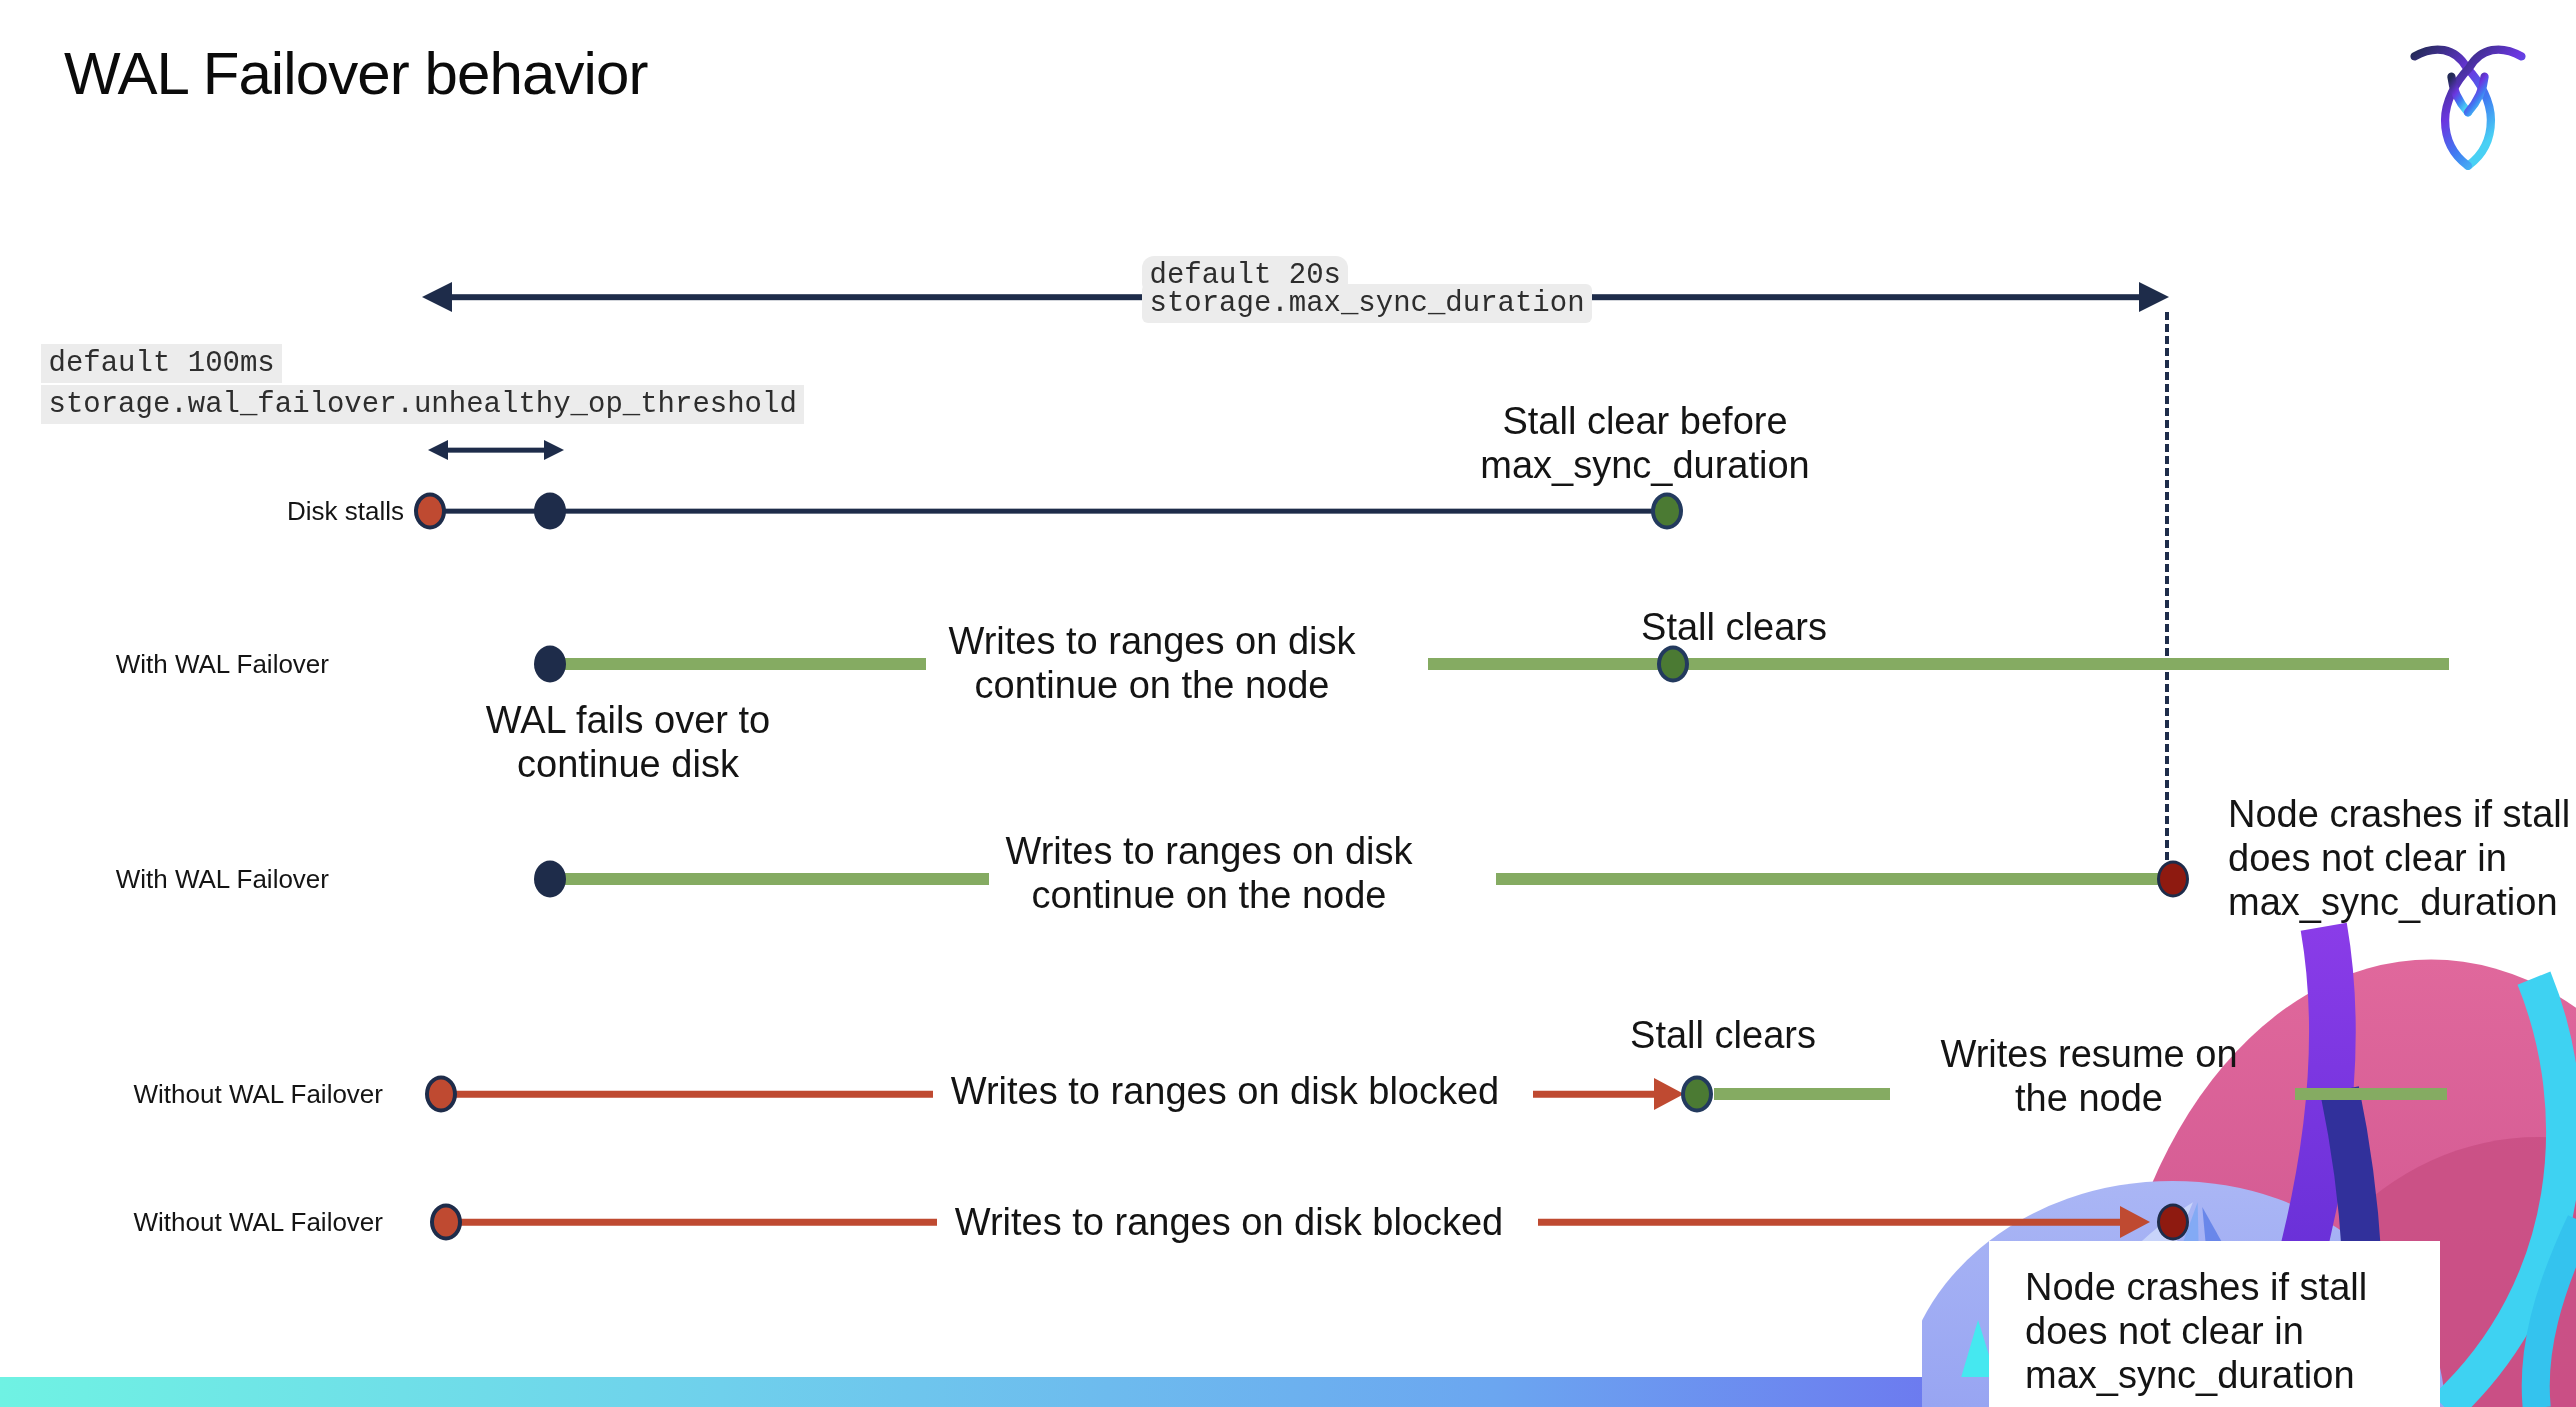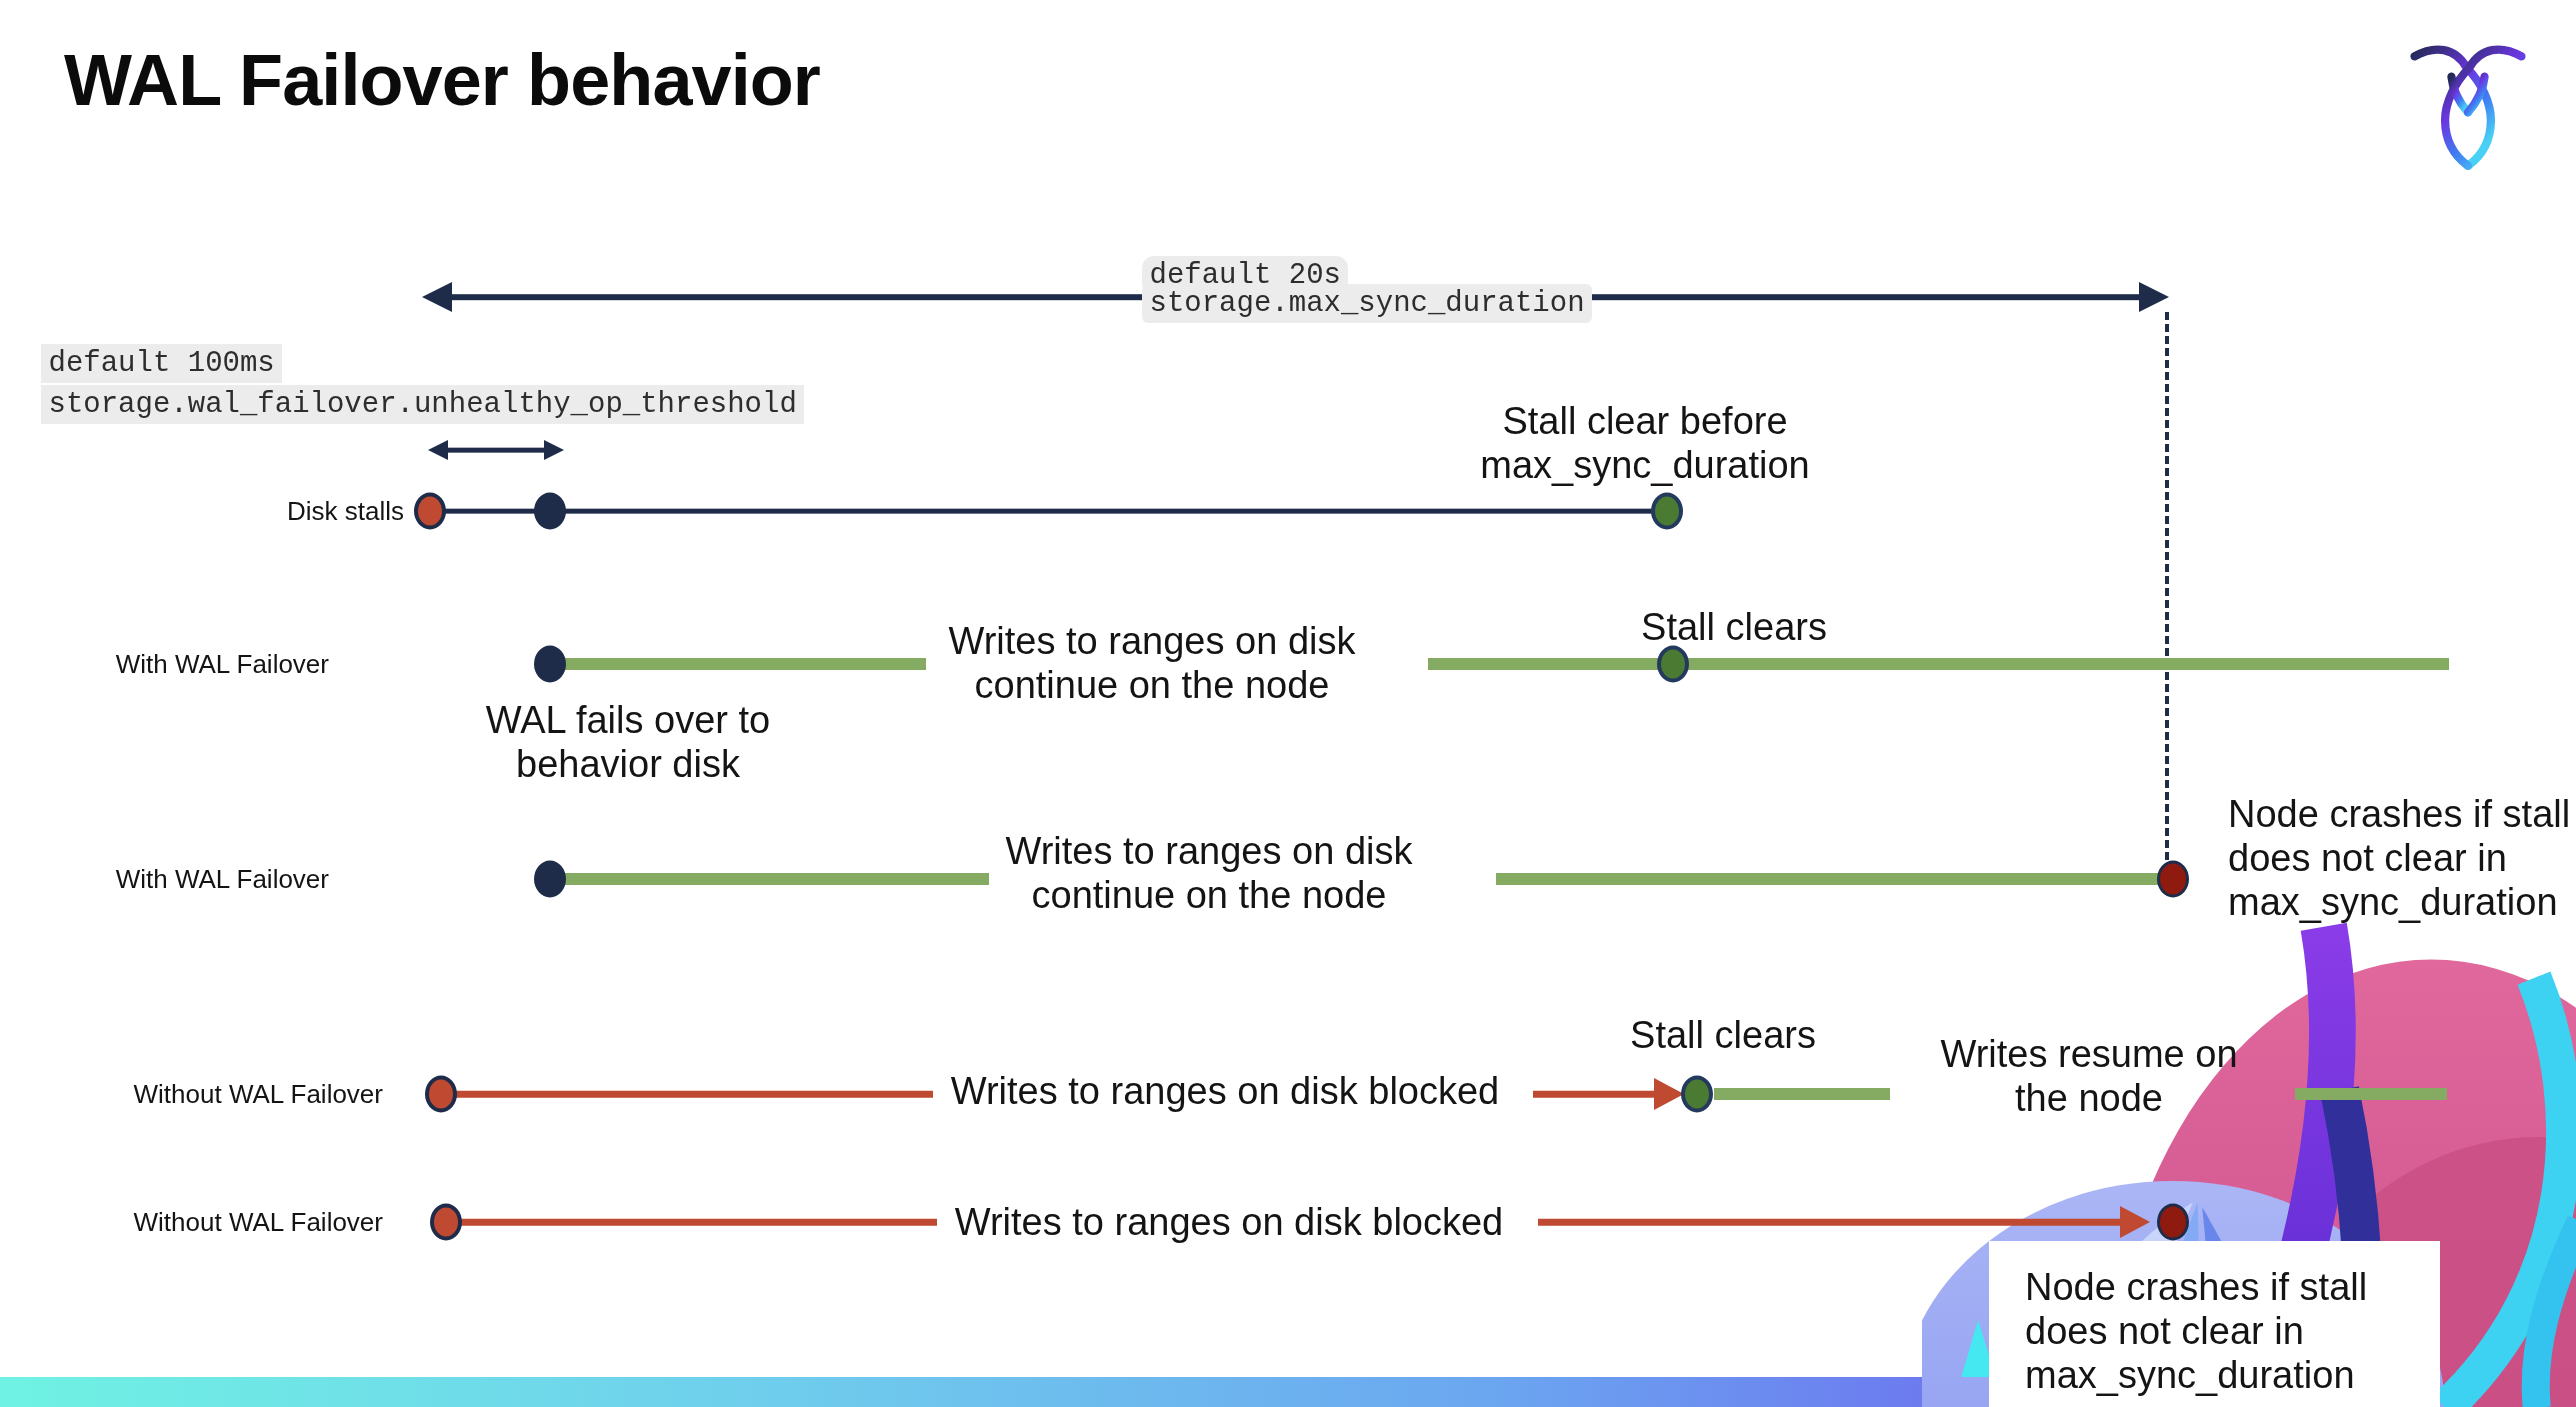--- a/index.html
+++ b/index.html
@@ -1,19 +1,19 @@
 <!DOCTYPE html>
 <html style="font-size:15px"><head>
 <meta charset="utf-8">
 <style>
   html,body{margin:0;padding:0;background:#ffffff;}
   #canvas{position:relative;width:2576px;height:1408px;overflow:hidden;background:#ffffff;
           font-family:"Liberation Sans","DejaVu Sans",sans-serif;color:#111;}
   
-  .title{position:absolute;left:64px;top:39px;font-size:72px;font-weight:700;letter-spacing:-0.9px;color:#0b0b0b;white-space:nowrap;}
+  .title{position:absolute;left:64px;top:39px;font-size:60px;font-weight:400;letter-spacing:-0.9px;color:#0b0b0b;white-space:nowrap;}
   
   .row-label{position:absolute;font-size:26px;color:#141414;white-space:nowrap;transform:translateY(-50%);}
   
   .ann{position:absolute;font-size:38px;line-height:44px;color:#141414;white-space:pre-line;text-align:center;transform:translateX(-50%);z-index:4;}
   .ann.left{text-align:left;transform:none;}
   
   .mono{position:absolute;font-family:"Liberation Mono","DejaVu Sans Mono",monospace;font-size:29px;
         background:#ececec;color:#2d2d2d;padding:2.8px 7.5px;white-space:pre;z-index:3;}
   
   .hline{position:absolute;transform:translateY(-50%);z-index:2;}
@@ -121,21 +121,21 @@
 
   <div class="row-label" style="right:2247px;top:664px;">With WAL Failover</div>
   <div class="hline green-line" style="left:561px;top:664px;width:365px;"></div>
   <div class="hline green-line" style="left:1428px;top:664px;width:1021px;"></div>
   <div class="dot navy" style="left:550px;top:664px;"></div>
   <div class="dot green" style="left:1673px;top:664px;"></div>
   <div class="ann" style="left:1152px;top:619px;">Writes to ranges on disk
 continue on the node</div>
   <div class="ann" style="left:1734px;top:605px;">Stall clears</div>
   <div class="ann" style="left:628px;top:698px;">WAL fails over to
-behavior disk</div>
+continue disk</div>
 
   <div class="row-label" style="right:2247px;top:879px;">With WAL Failover</div>
   <div class="hline green-line" style="left:561px;top:879px;width:428px;"></div>
   <div class="hline green-line" style="left:1496px;top:879px;width:671px;"></div>
   <div class="dot navy" style="left:550px;top:879px;"></div>
   <div class="dot darkred" style="left:2173px;top:879px;"></div>
   <div class="ann" style="left:1209px;top:829px;">Writes to ranges on disk
 continue on the node</div>
   <div class="ann left" style="left:2228px;top:792px;">Node crashes if stall
 does not clear in

